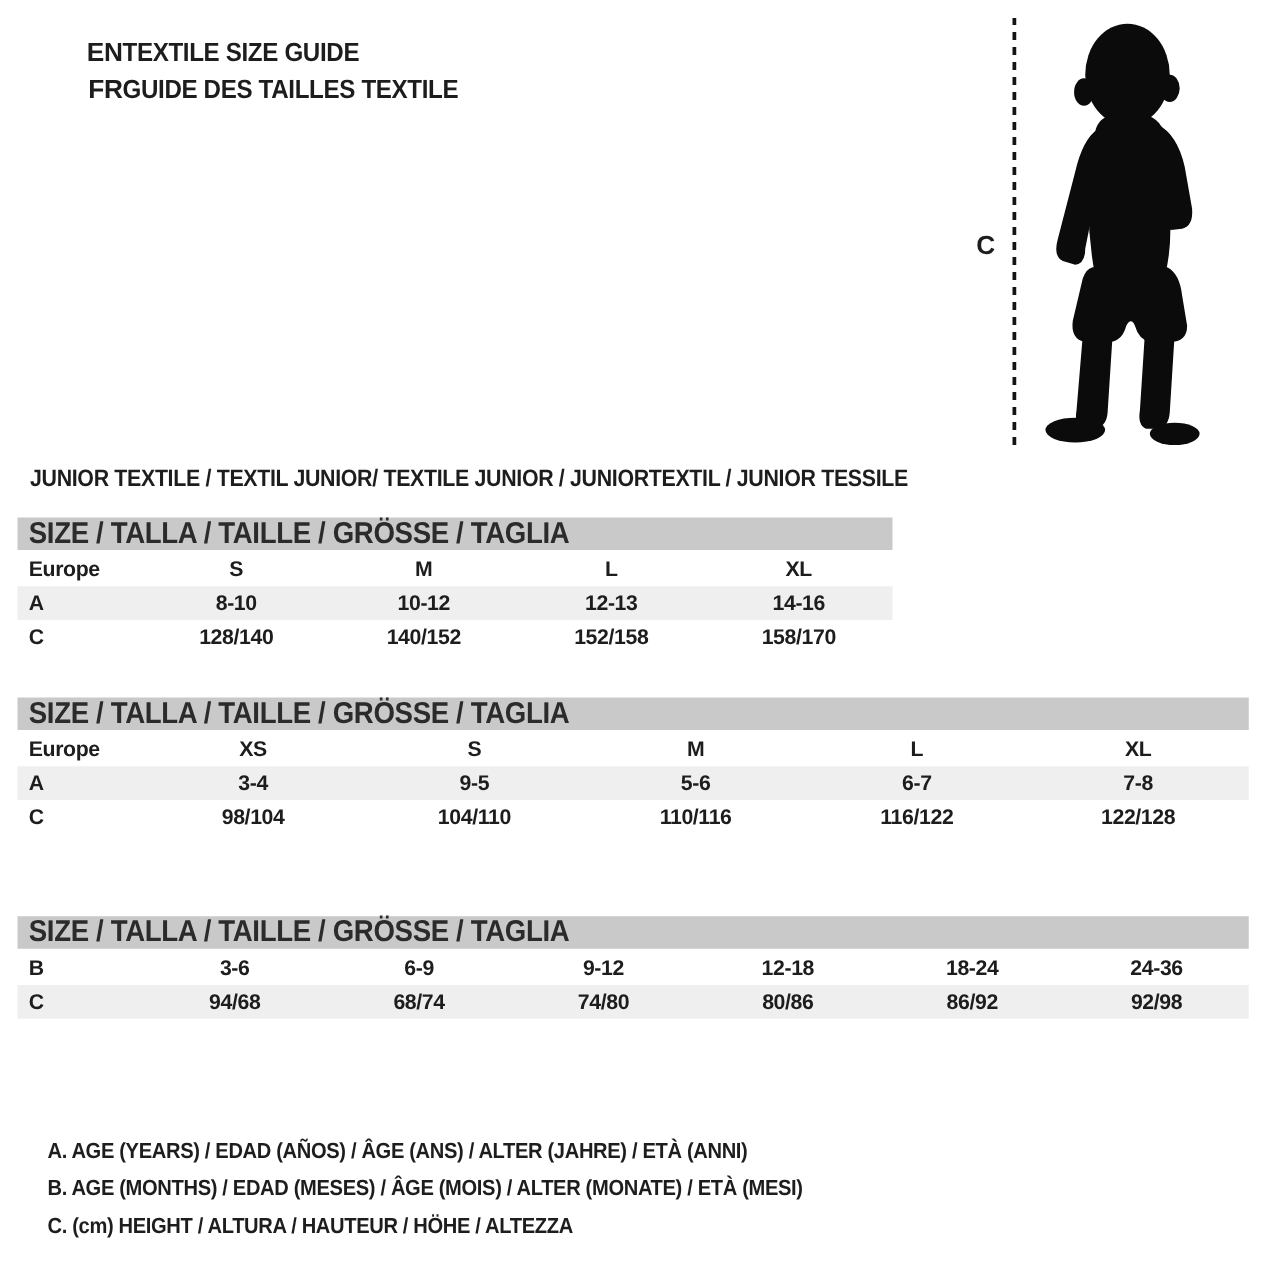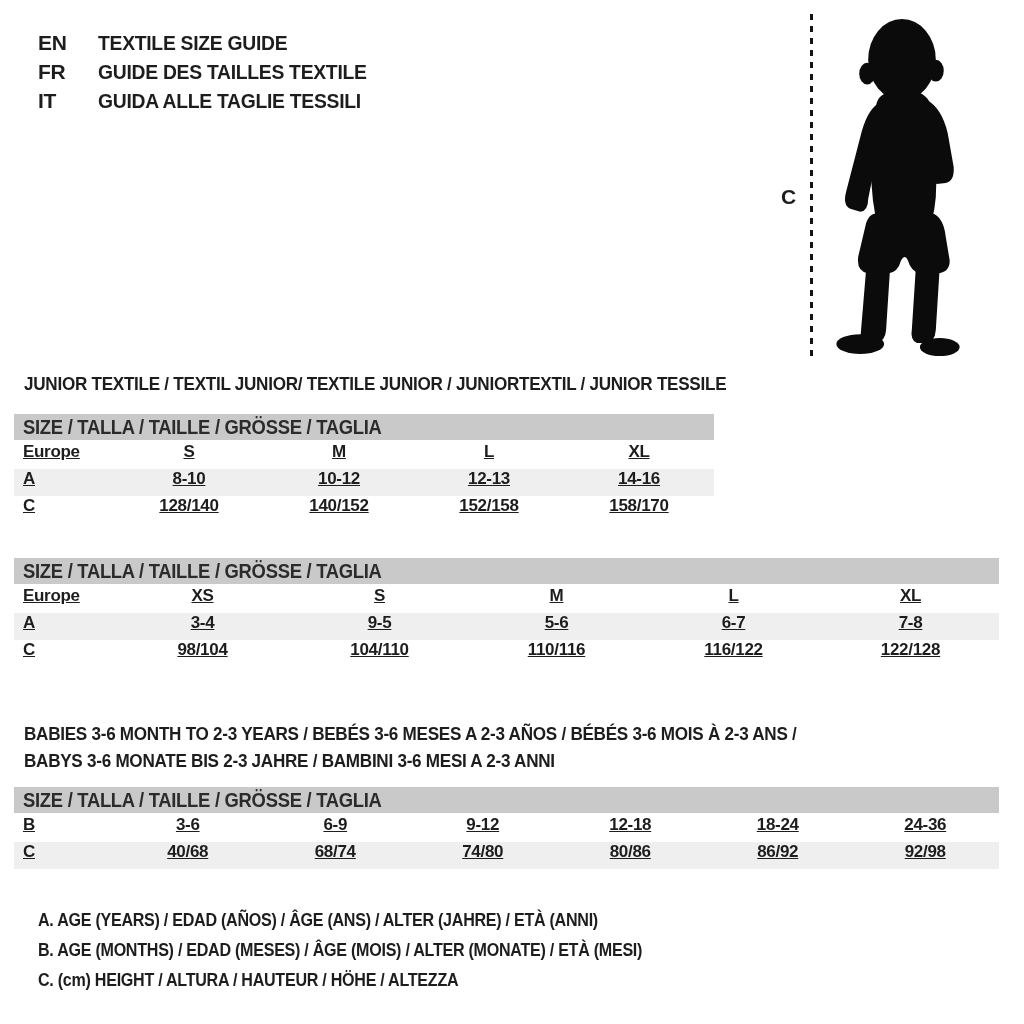--- a/index.html
+++ b/index.html
@@ -9,21 +9,21 @@
     position: relative;
     overflow: hidden;
     font-family: "Liberation Sans", sans-serif;
     font-weight: bold;
     color: var(--ink, #1d1d1d);
     letter-spacing: -0.3px;
   }
 
   
   .lang-list { position: absolute; left: 38px; top: 28px; }
-  .lang-row  { display: flex; line-height: 29px; font-size: 21px; white-space: nowrap; }
+  .lang-row  { display: flex; line-height: 29px; font-size: 21px; white-space: nowrap; text-align: right; }
   .lang-code { width: 60px; flex: 0 0 60px; }
   .lang-title{ transform: scaleX(0.92); transform-origin: 0 50%; }
 
   
   .measure-line {
     position: absolute; left: 810px; top: 14px;
     width: 3px; height: 342px;
     background: repeating-linear-gradient(180deg, #141414 0 6px, transparent 6px 12px);
   }
   .measure-label {
@@ -44,29 +44,29 @@
     transform: scaleX(0.9); transform-origin: 0 50%;
   }
   #sec-junior .size-bar, #sec-children .size-bar { margin-top: 17px; }
   #sec-babies .size-bar { margin-top: 13px; }
 
   .size-bar {
     background: var(--bar, #c9c9c9);
     height: 26px; line-height: 26px;
     margin-bottom: 2px;
     padding-left: 9px;
-    font-size: 20px;
+    font-size: 24px;
     color: #2b2b2b;
   }
   .size-bar span {
     display: inline-block; white-space: nowrap;
     transform: scaleX(0.92); transform-origin: 0 50%;
   }
 
-  .trow { display: flex; height: 27px; font-size: 17px; text-decoration: underline; }
+  .trow { display: flex; align-items: center; height: 27px; font-size: 17px; }
   .trow.shaded { background: var(--shade, #efefef); }
   .tlabel { flex: 0 0 100px; width: 100px; padding-left: 9px; box-sizing: border-box; white-space: nowrap; }
   .tcell  { flex: 1 1 0; text-align: center; white-space: nowrap; }
 
   
   .footnotes { position: absolute; left: 38px; top: 905px; }
   .footnote {
     font-size: 17.5px; line-height: 30px; white-space: nowrap;
     transform: scaleX(0.92); transform-origin: 0 50%;
   }
@@ -77,24 +77,20 @@
 <div>
 
   <div class="lang-list">
     <div class="lang-row">
       <span class="lang-code">EN</span>
       <span class="lang-title">TEXTILE SIZE GUIDE</span>
     </div>
     <div class="lang-row">
       <span class="lang-code">FR</span>
       <span class="lang-title">GUIDE DES TAILLES TEXTILE</span>
-    </div>
-    <div class="lang-row">
-      <span class="lang-code">IT</span>
-      <span class="lang-title">GUIDA ALLE TAGLIE TESSILI</span>
     </div>
   </div>
 
   <div class="measure-line"></div>
   <div class="measure-label">C</div>
   <svg class="toddler-svg" viewBox="0 0 155 350" aria-hidden="true">
     <g fill="#0b0b0b">
       <ellipse cx="80" cy="50" rx="34" ry="41"></ellipse>
       <ellipse cx="45" cy="64" rx="8" ry="11"></ellipse>
       <ellipse cx="114" cy="61" rx="8" ry="11"></ellipse>
@@ -167,40 +163,36 @@
           <span class="tcell">98/104</span>
           <span class="tcell">104/110</span>
           <span class="tcell">110/116</span>
           <span class="tcell">116/122</span>
           <span class="tcell">122/128</span>
         </div>
       </div>
   </section>
 
   <section class="sec" id="sec-babies">
-    <div class="tbl-titles">
-        <div class="tbl-title-line">BABIES 3-6 MONTH TO 2-3 YEARS / BEBÉS 3-6 MESES A 2-3 AÑOS / BÉBÉS 3-6 MOIS À 2-3 ANS /</div>
-        <div class="tbl-title-line">BABYS 3-6 MONATE BIS 2-3 JAHRE / BAMBINI 3-6 MESI A 2-3 ANNI</div>
-      </div>
     <div class="size-bar">
       <span>SIZE / TALLA / TAILLE / GRÖSSE / TAGLIA</span>
     </div>
     <div>
         <div class="trow">
           <span class="tlabel">B</span>
           <span class="tcell">3-6</span>
           <span class="tcell">6-9</span>
           <span class="tcell">9-12</span>
           <span class="tcell">12-18</span>
           <span class="tcell">18-24</span>
           <span class="tcell">24-36</span>
         </div>
         <div class="trow shaded">
           <span class="tlabel">C</span>
-          <span class="tcell">40/68</span>
+          <span class="tcell">94/68</span>
           <span class="tcell">68/74</span>
           <span class="tcell">74/80</span>
           <span class="tcell">80/86</span>
           <span class="tcell">86/92</span>
           <span class="tcell">92/98</span>
         </div>
       </div>
   </section>
 
   <div class="footnotes">

